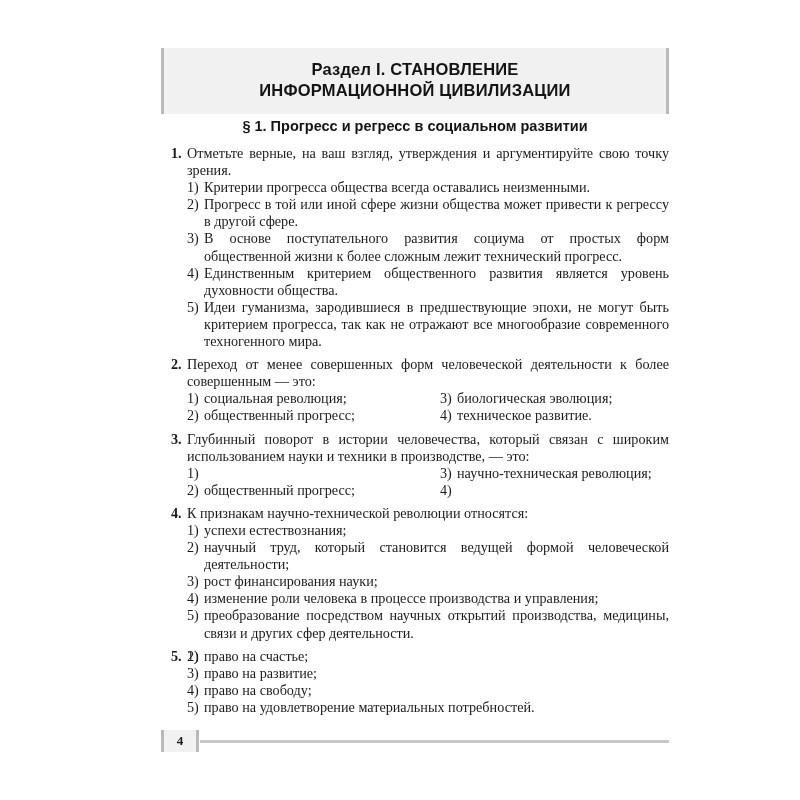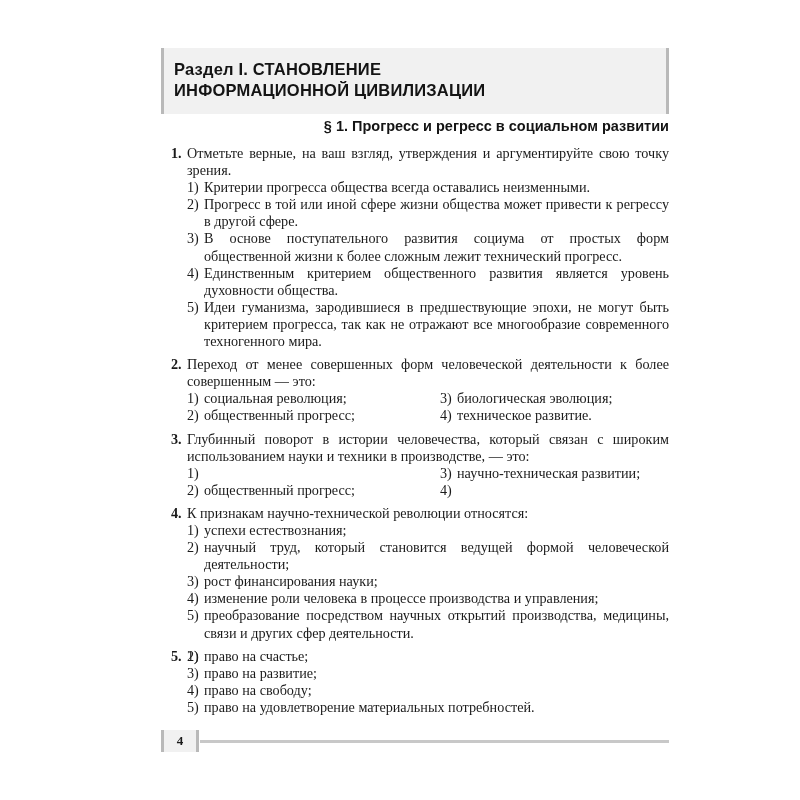--- a/index.html
+++ b/index.html
@@ -26,39 +26,39 @@
   .chapter-banner {
     position: absolute;
     left: 161px;
     top: 48px;
     width: 508px;
     box-sizing: border-box;
     background: #f1f1f1;
     border-left: 3px solid #b9b9b9;
     border-right: 3px solid #b9b9b9;
     padding: 11px 10px 13px 10px;
-    text-align: left;
+    text-align: center;
   }
   .chapter-banner .line {
     font-family: "Liberation Sans", "DejaVu Sans", sans-serif;
     font-weight: bold;
     font-size: 16.5px;
     line-height: 21px;
     letter-spacing: 0.2px;
     color: #141414;
     white-space: nowrap;
   }
 
   
   .section-title {
     position: absolute;
     left: 161px;
     top: 118px;
     width: 508px;
-    text-align: right;
+    text-align: center;
     font-family: "Liberation Sans", "DejaVu Sans", sans-serif;
     font-weight: bold;
     font-size: 14.5px;
     color: #141414;
   }
 
   
   .content {
     position: absolute;
     left: 171px;
@@ -176,21 +176,21 @@
           <div class="option"><span class="option-marker">3)</span><span>биологическая эволюция;</span></div>
           <div class="option"><span class="option-marker">2)</span><span>общественный прогресс;</span></div>
           <div class="option"><span class="option-marker">4)</span><span>техническое развитие.</span></div>
         </div>
         <div class="spacer-1"></div>
       </div>
       <div class="task">
         <div class="task-head"><span class="task-num">3.</span><span>Глубинный поворот в истории человечества, который связан с широким использованием науки и техники в производстве, — это:</span></div>
         <div class="options-grid">
           <div class="option"><span class="option-marker">1)</span></div>
-          <div class="option"><span class="option-marker">3)</span><span>научно-техническая развитии;</span></div>
+          <div class="option"><span class="option-marker">3)</span><span>научно-техническая революция;</span></div>
           <div class="option"><span class="option-marker">2)</span><span>общественный прогресс;</span></div>
           <div class="option"><span class="option-marker">4)</span></div>
         </div>
         <div class="spacer-1"></div>
       </div>
       <div class="task">
         <div class="task-head"><span class="task-num">4.</span><span>К признакам научно-технической революции относятся:</span></div>
         <div class="options">
           <div class="option"><span class="option-marker">1)</span><span>успехи естествознания;</span></div>
           <div class="option"><span class="option-marker">2)</span><span>научный труд, который становится ведущей формой человеческой деятельности;</span></div>

